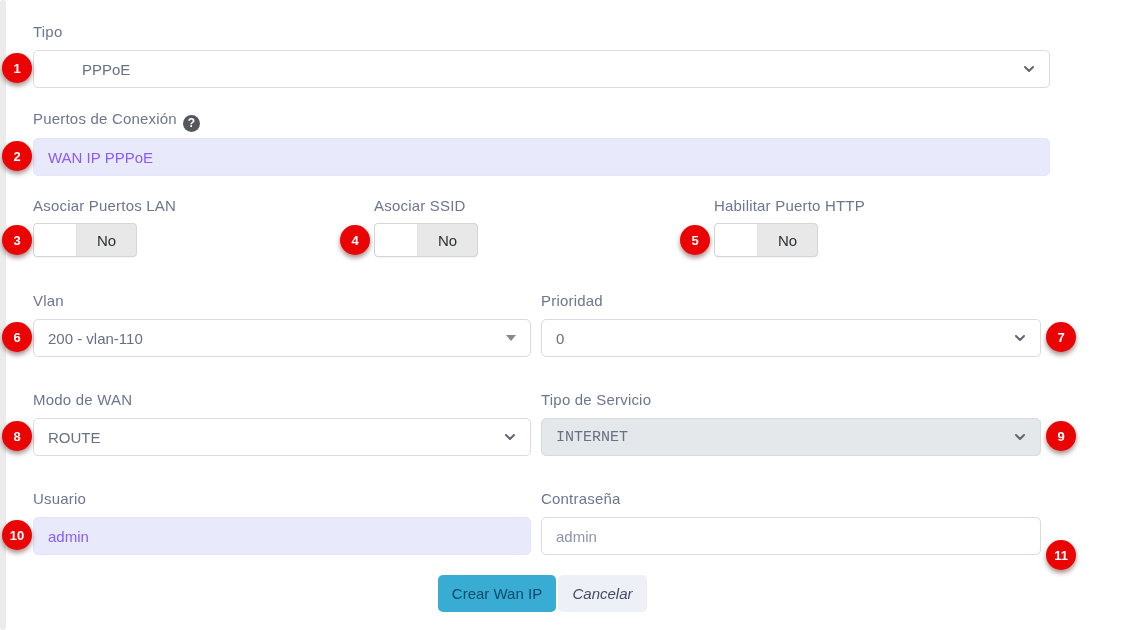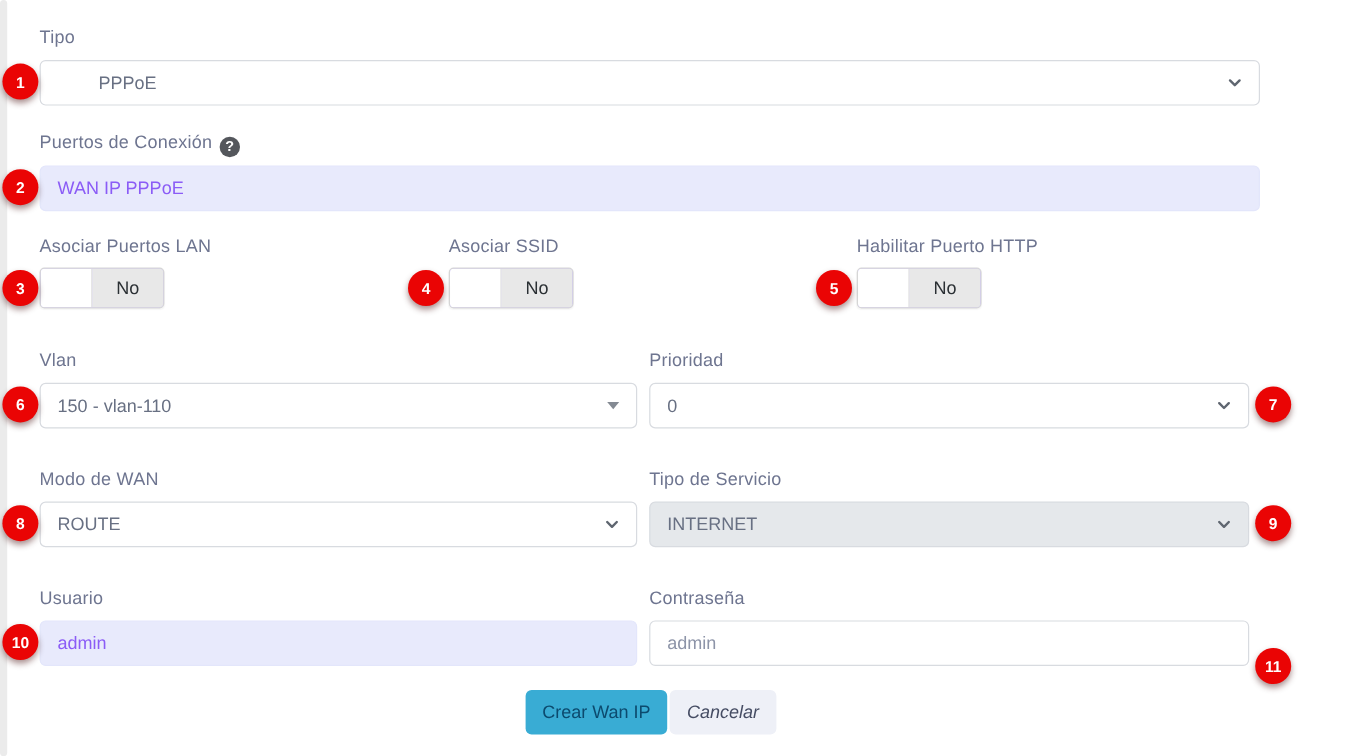--- a/index.html
+++ b/index.html
@@ -103,21 +103,21 @@
 
   <div class="field-label" style="left:714px; top:197px;">Habilitar Puerto HTTP</div>
   <div class="toggle" style="left:714px; top:223px;">
     <div class="toggle-knob"></div>
     <div class="toggle-off-label">No</div>
   </div>
   <div class="badge" style="left:680px; top:225px;">5</div>
 
   <div class="field-label" style="left:33px; top:292px;">Vlan</div>
   <div class="select2-box" style="left:33px; top:319px; width:498px;">
-    <span class="value">150 - vlan-110</span>
+    <span class="value">200 - vlan-110</span>
     <span class="tri-arrow"></span>
   </div>
   <div class="badge" style="left:2px; top:322px;">6</div>
 
   <div class="field-label" style="left:541px; top:292px;">Prioridad</div>
   <div class="select-box" style="left:541px; top:319px; width:500px;">
     <span class="value">0</span>
     <svg class="chevron" viewBox="0 0 12 12">
         <path d="M2 4l4 4 4-4" stroke="#5f6670" stroke-width="2" fill="none" stroke-linecap="round" stroke-linejoin="round"></path>
       </svg>
@@ -127,21 +127,21 @@
   <div class="field-label" style="left:33px; top:391px;">Modo de WAN</div>
   <div class="select-box" style="left:33px; top:418px; width:498px;">
     <span class="value">ROUTE</span>
     <svg class="chevron" viewBox="0 0 12 12">
         <path d="M2 4l4 4 4-4" stroke="#5f6670" stroke-width="2" fill="none" stroke-linecap="round" stroke-linejoin="round"></path>
       </svg>
   </div>
   <div class="badge" style="left:2px; top:421px;">8</div>
 
   <div class="field-label" style="left:541px; top:391px;">Tipo de Servicio</div>
-  <div class="select-box disabled-select" style="left:541px; top:418px; width:500px;">
+  <div class="select-box disabled-select" style="left:541px; top:418px; width:500px;font-family:Liberation Mono, monospace;">
     <span class="value">INTERNET</span>
     <svg class="chevron" viewBox="0 0 12 12">
         <path d="M2 4l4 4 4-4" stroke="#5f6670" stroke-width="2" fill="none" stroke-linecap="round" stroke-linejoin="round"></path>
       </svg>
   </div>
   <div class="badge" style="left:1046px; top:421px;">9</div>
 
   <div class="field-label" style="left:33px; top:490px;">Usuario</div>
   <div class="text-input lavender" style="left:33px; top:517px; width:498px;">
     <span>admin</span>

